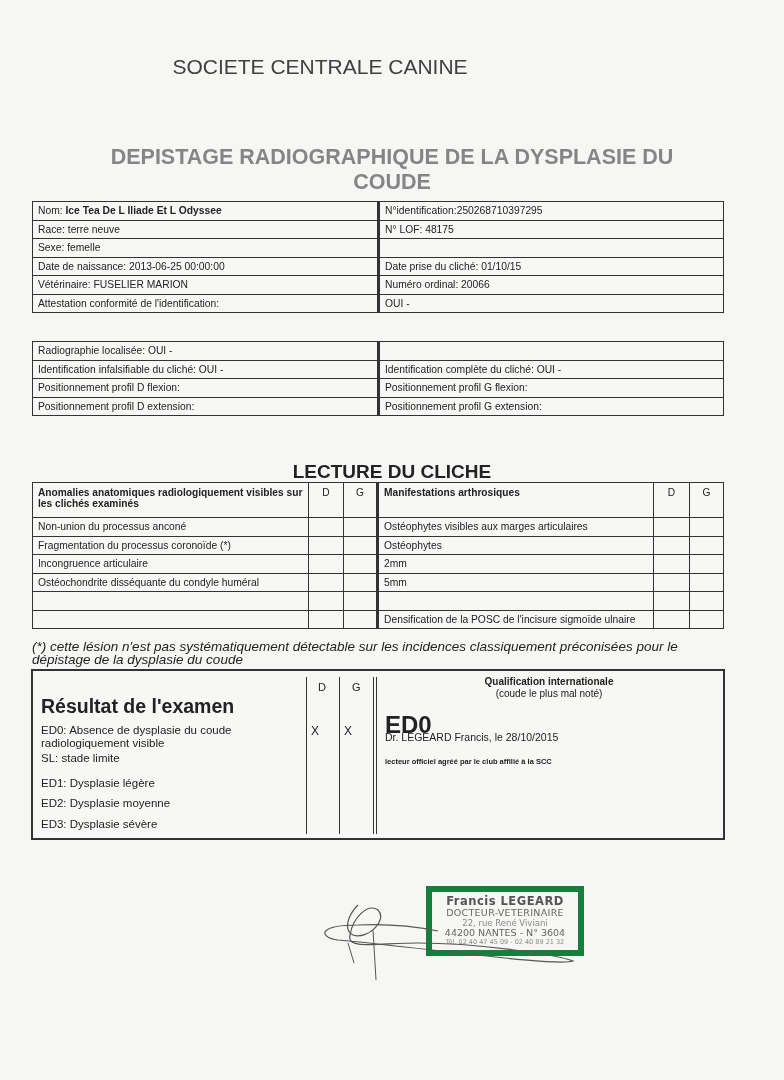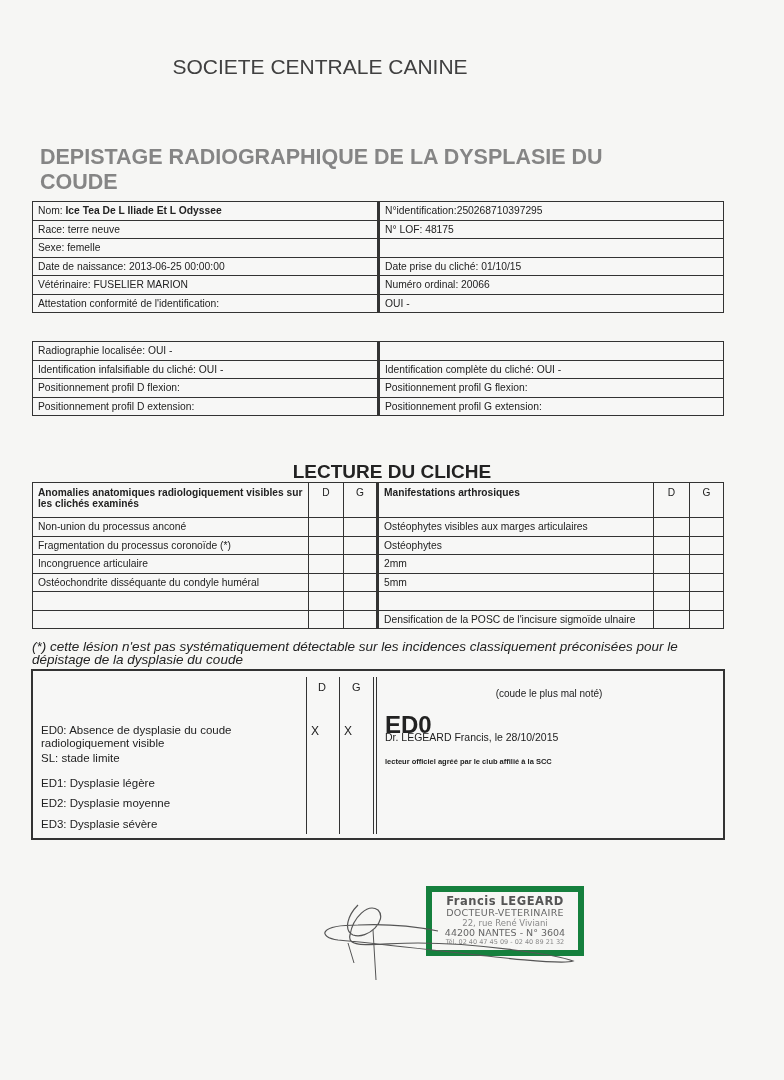--- a/index.html
+++ b/index.html
@@ -5,21 +5,21 @@
   html, body { margin:0; padding:0; }
   body {
     width:784px; height:1080px; background:#f6f6f4; position:relative; overflow:hidden;
     font-family:"Liberation Sans", sans-serif; color:#222;
   }
   .abs { position:absolute; }
   .org {
     left:0; width:640px; top:55px; text-align:center; font-weight:normal; font-size:21px; color:#404040;
   }
   .doctitle {
-    left:40px; width:704px; top:145px; font-weight:bold; font-size:21.5px; line-height:25px; color:#858585;
+    left:40px; width:704px; top:145px; text-align:center; font-weight:bold; font-size:21.5px; line-height:25px; color:#858585;
   }
   table.grid { border-collapse:collapse; position:absolute; table-layout:fixed; }
   table.grid td {
     border:1.6px solid #333; font-size:10.3px; padding:0 5px; height:17.5px; vertical-align:middle;
     white-space:nowrap; overflow:hidden; background:#f7f7f6;
   }
   .sep { border-left-width:3px !important; }
   .tbl1 { left:32px; top:201px; width:691px; }
   .tbl2 { left:32px; top:341px; width:691px; }
   .sec-title {
@@ -200,30 +200,32 @@
 
 <div class="abs result-box">
   <div class="vline" style="left:273px"></div>
   <div class="vline" style="left:306px"></div>
   <div class="vline" style="left:340px"></div>
   <div class="vline" style="left:343px"></div>
 
   <div class="abs col-h" style="left:285px; top:10px">D</div>
   <div class="abs col-h" style="left:319px; top:10px">G</div>
 
+  <div class="abs res-title">Résultat de l'examen</div>
 
   <div class="abs res-item" style="top:53px; width:230px">ED0: Absence de dysplasie du coude radiologiquement visible</div>
   <div class="abs mark" style="left:278px; top:53px">X</div>
   <div class="abs mark" style="left:311px; top:53px">X</div>
 
   <div class="abs res-item" style="top:81px">SL: stade limite</div>
   <div class="abs res-item" style="top:106px">ED1: Dysplasie légère</div>
   <div class="abs res-item" style="top:126px">ED2: Dysplasie moyenne</div>
   <div class="abs res-item" style="top:147px">ED3: Dysplasie sévère</div>
 
+  <div class="abs qual-t">Qualification internationale</div>
   <div class="abs qual-s">(coude le plus mal noté)</div>
   <div class="abs grade">ED0</div>
   <div class="abs signer">Dr. LEGEARD Francis, le 28/10/2015</div>
   <div class="abs official">lecteur officiel agréé par le club affilié à la SCC</div>
 </div>
 
 <div class="abs stamp">
   <div class="l1">Francis LEGEARD</div>
   <div class="l2">DOCTEUR-VETERINAIRE</div>
   <div class="l3">22, rue René Viviani</div>

